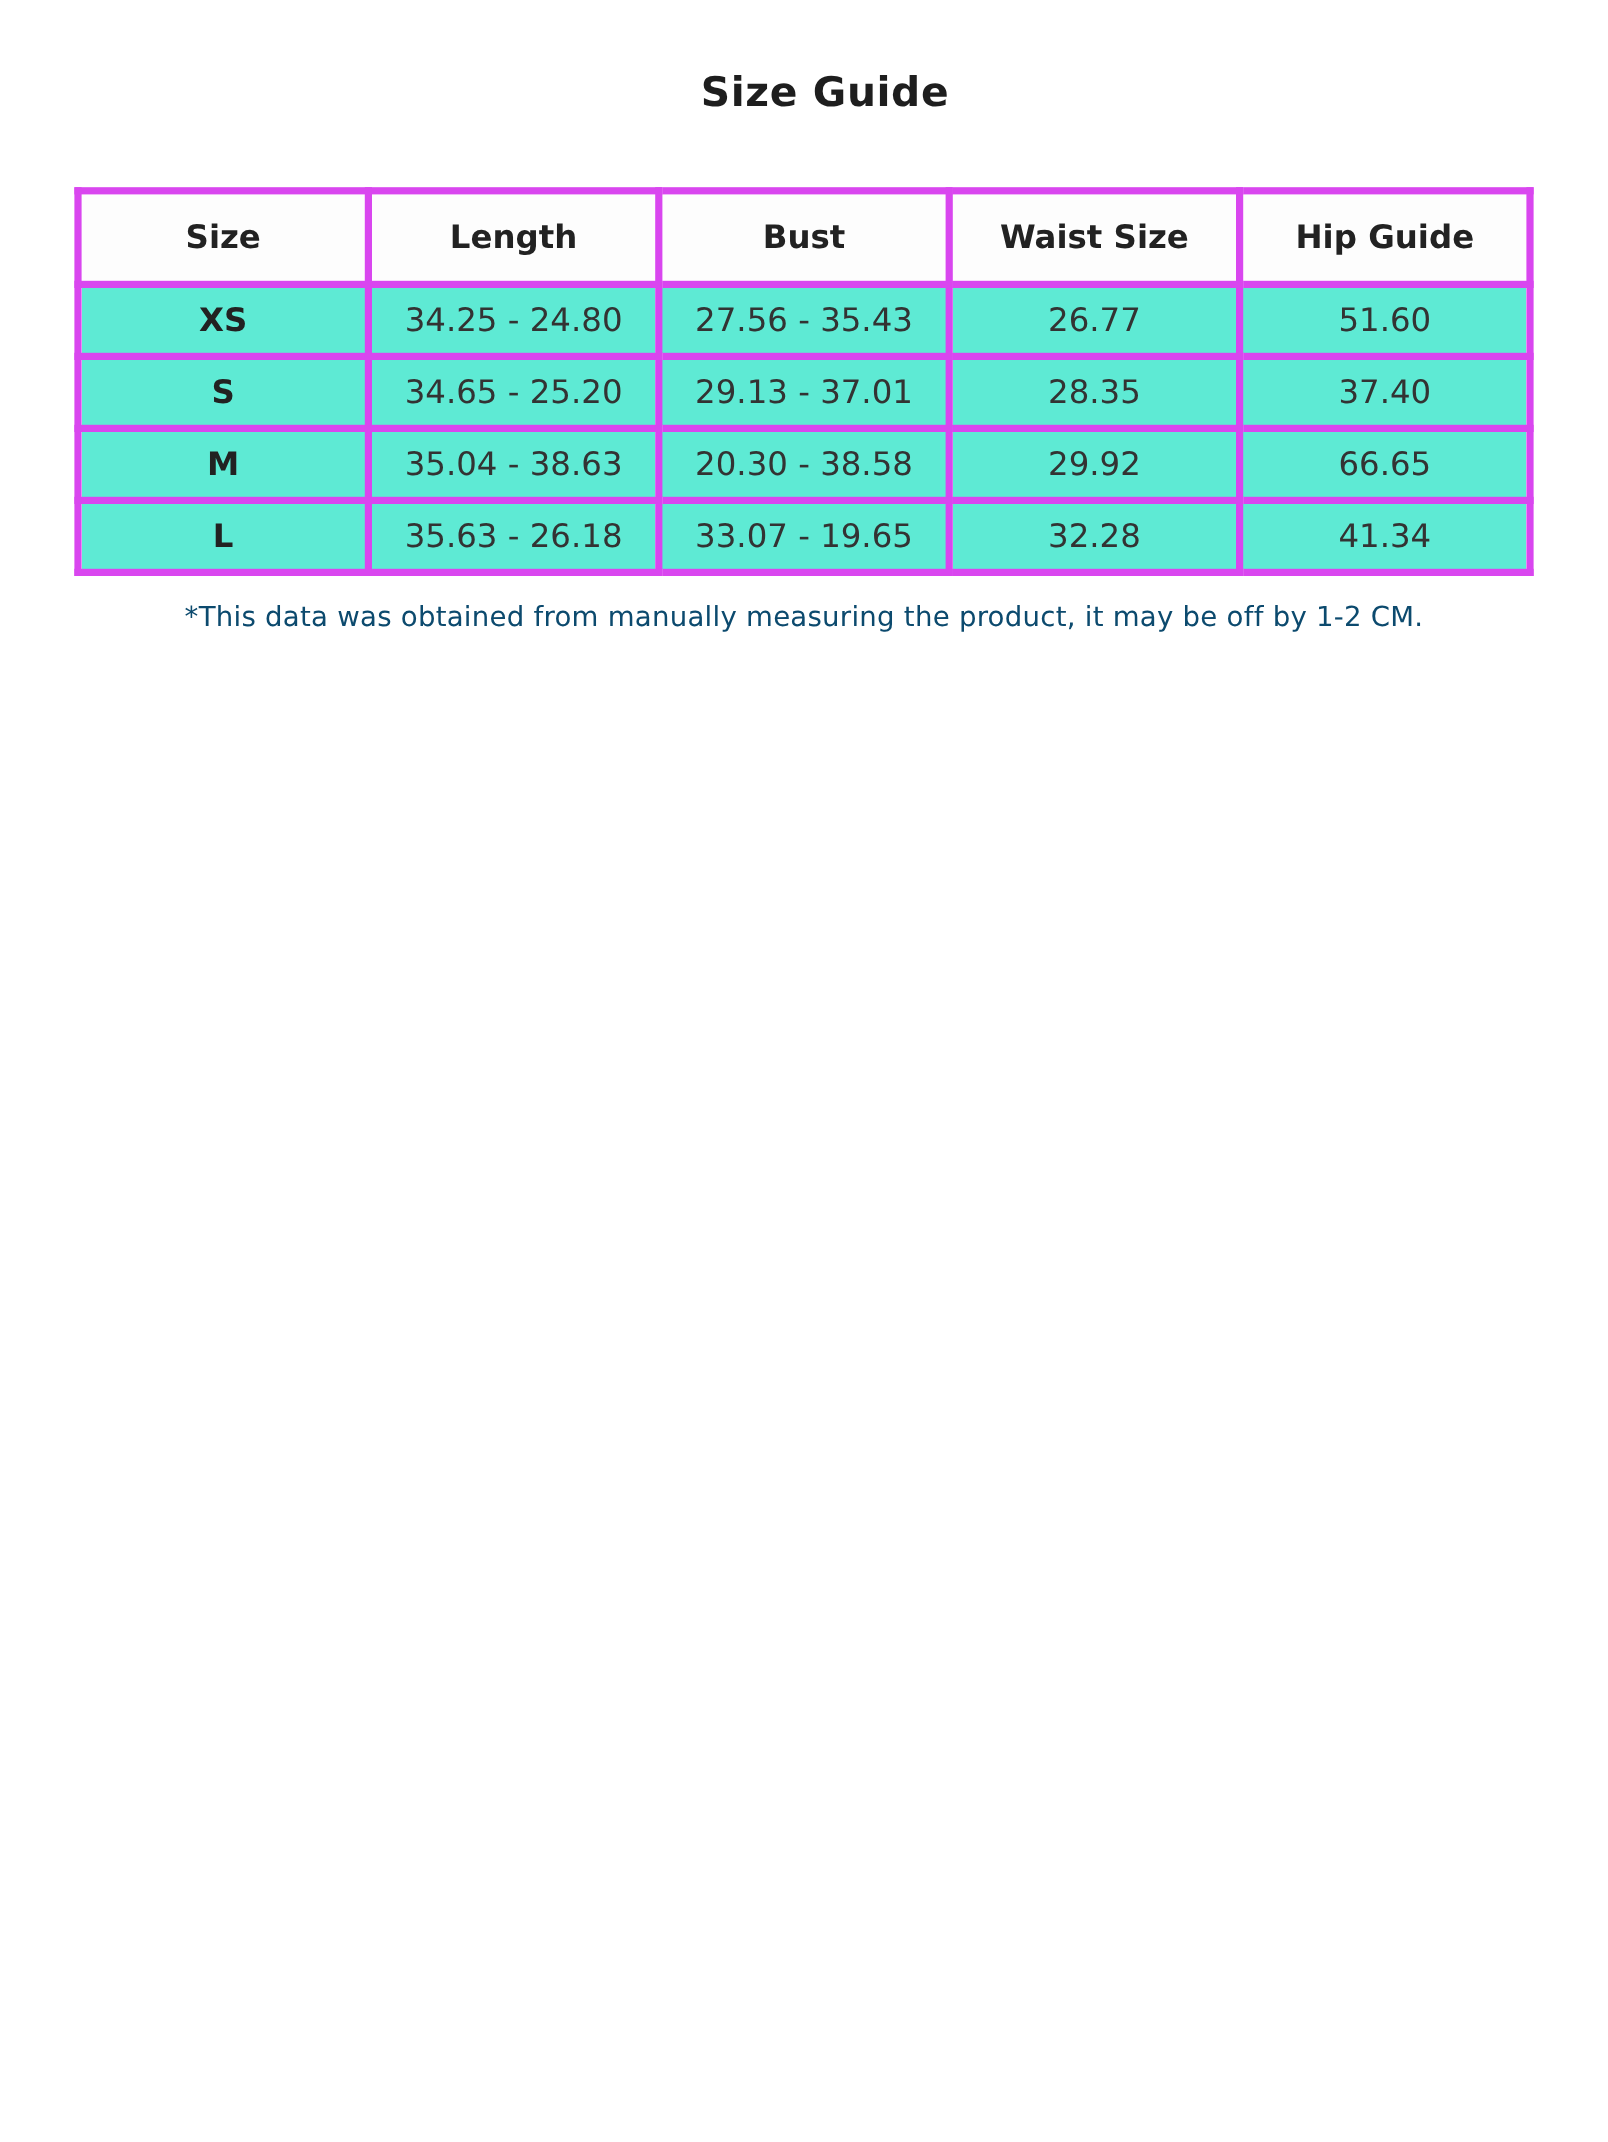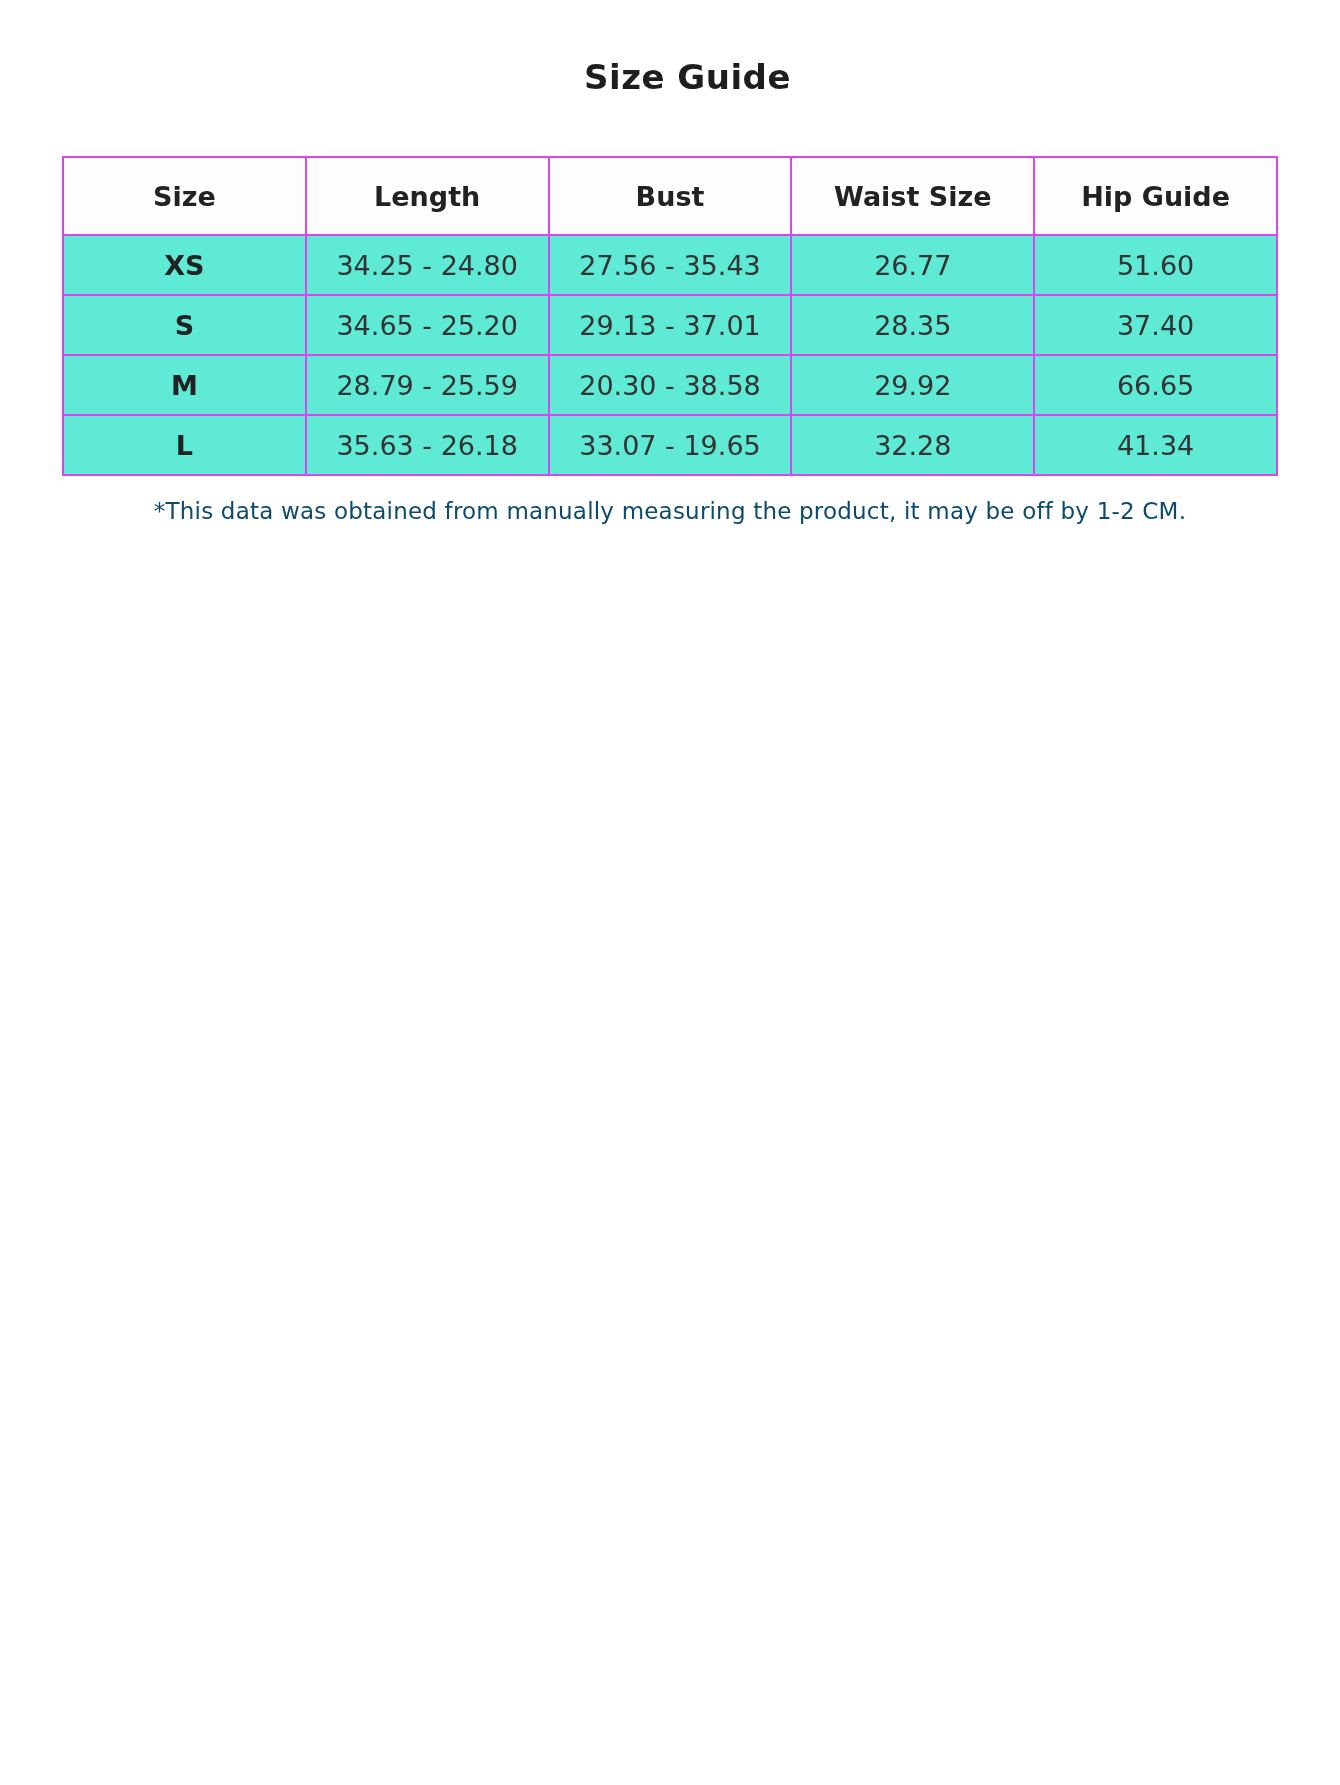--- a/index.html
+++ b/index.html
@@ -26,21 +26,21 @@
     padding-left: 35px;
   }
   .size-table {
     width: 1216px;
     margin: 60px auto 0 auto;
     border-collapse: collapse;
     table-layout: fixed;
   }
   .size-table th,
   .size-table td {
-    border: 2px solid #d946ef;
+    border: 6px solid #d946ef;
     text-align: center;
     vertical-align: middle;
     padding: 0;
     overflow: hidden;
     white-space: nowrap;
   }
   .size-table th {
     height: 78px;
     font-size: 27px;
     font-weight: bold;
@@ -91,21 +91,21 @@
     </tr>
     <tr>
       <td class="size-col">S</td>
       <td>34.65 - 25.20</td>
       <td>29.13 - 37.01</td>
       <td>28.35</td>
       <td>37.40</td>
     </tr>
     <tr>
       <td class="size-col">M</td>
-      <td>28.79 - 25.59</td>
+      <td>35.04 - 38.63</td>
       <td>20.30 - 38.58</td>
       <td>29.92</td>
       <td>66.65</td>
     </tr>
     <tr>
       <td class="size-col">L</td>
       <td>35.63 - 26.18</td>
       <td>33.07 - 19.65</td>
       <td>32.28</td>
       <td>41.34</td>

